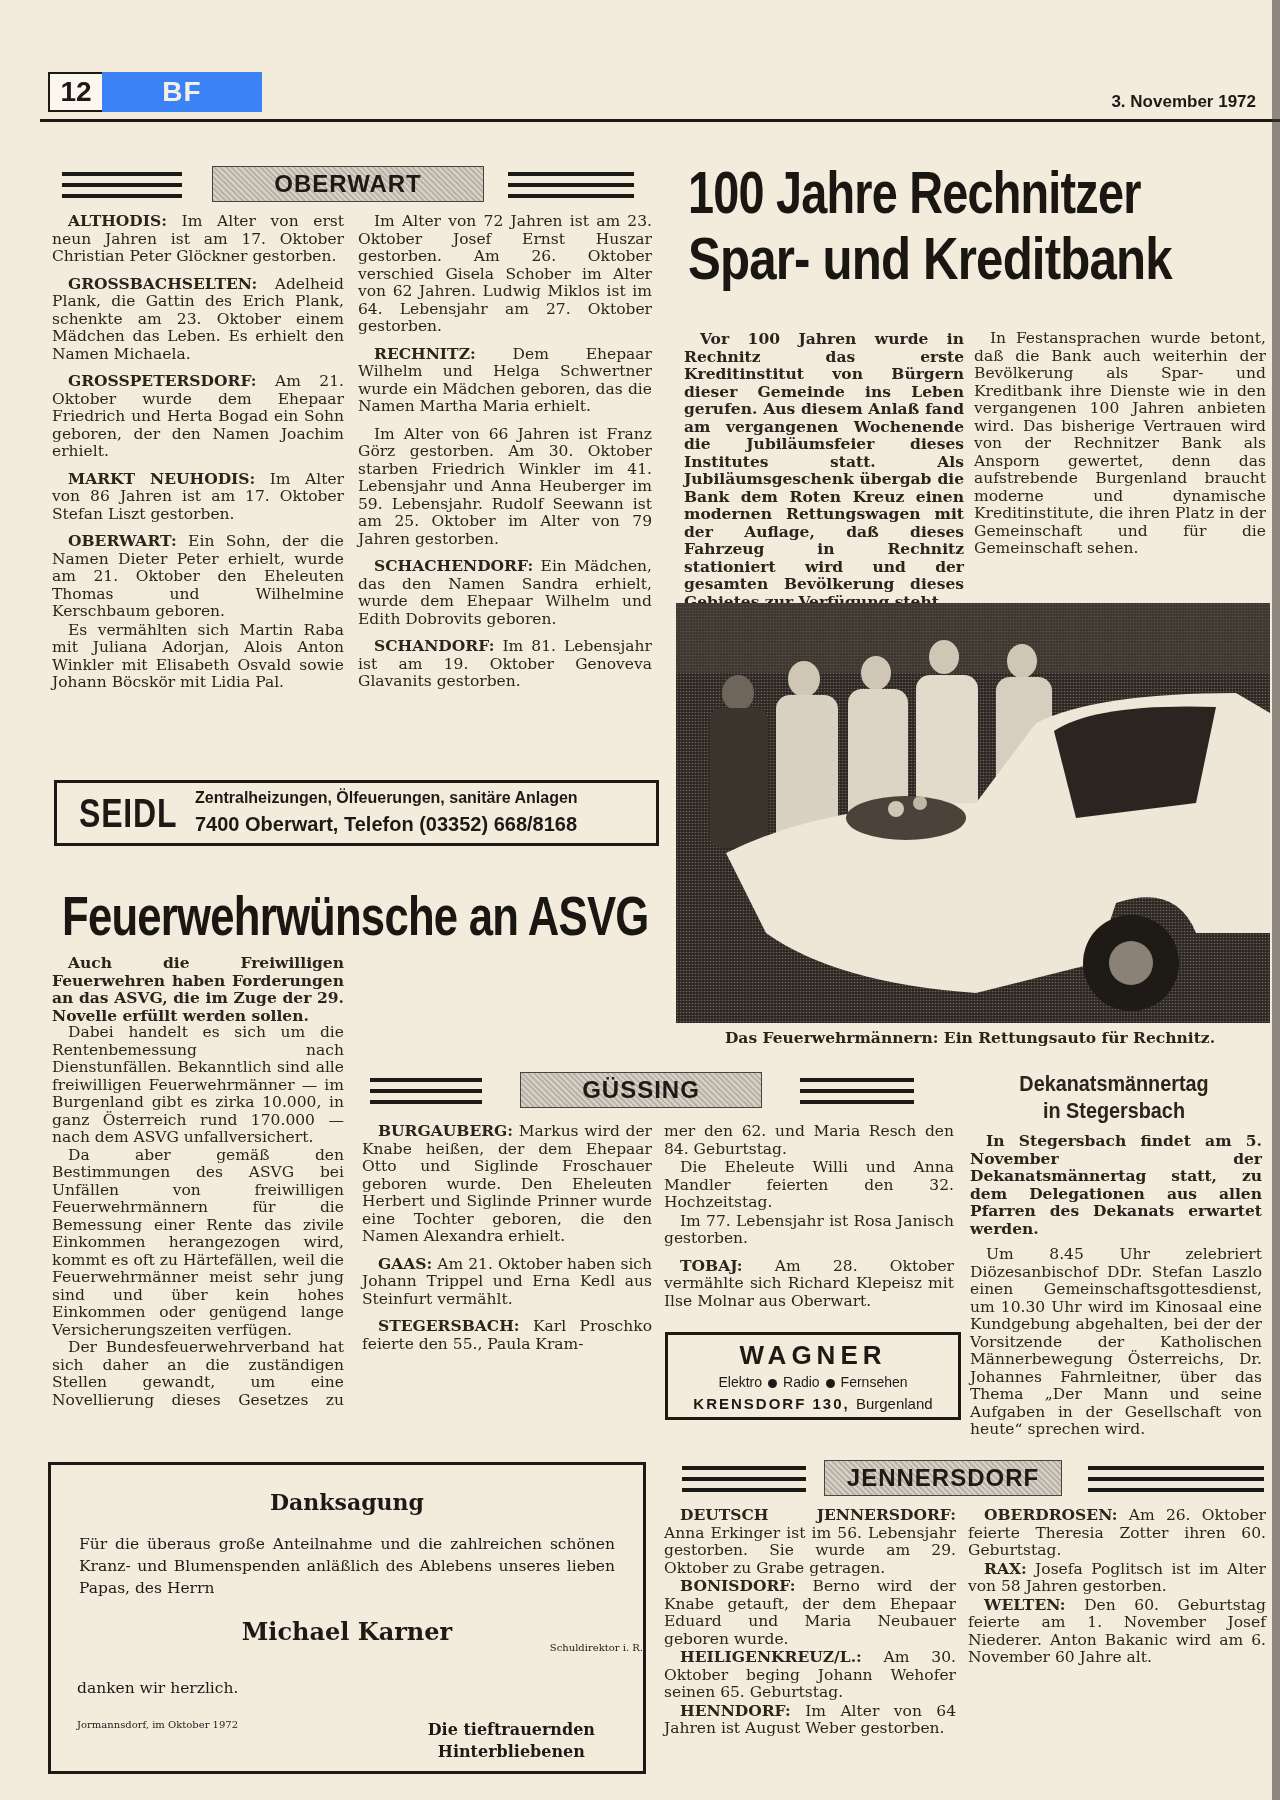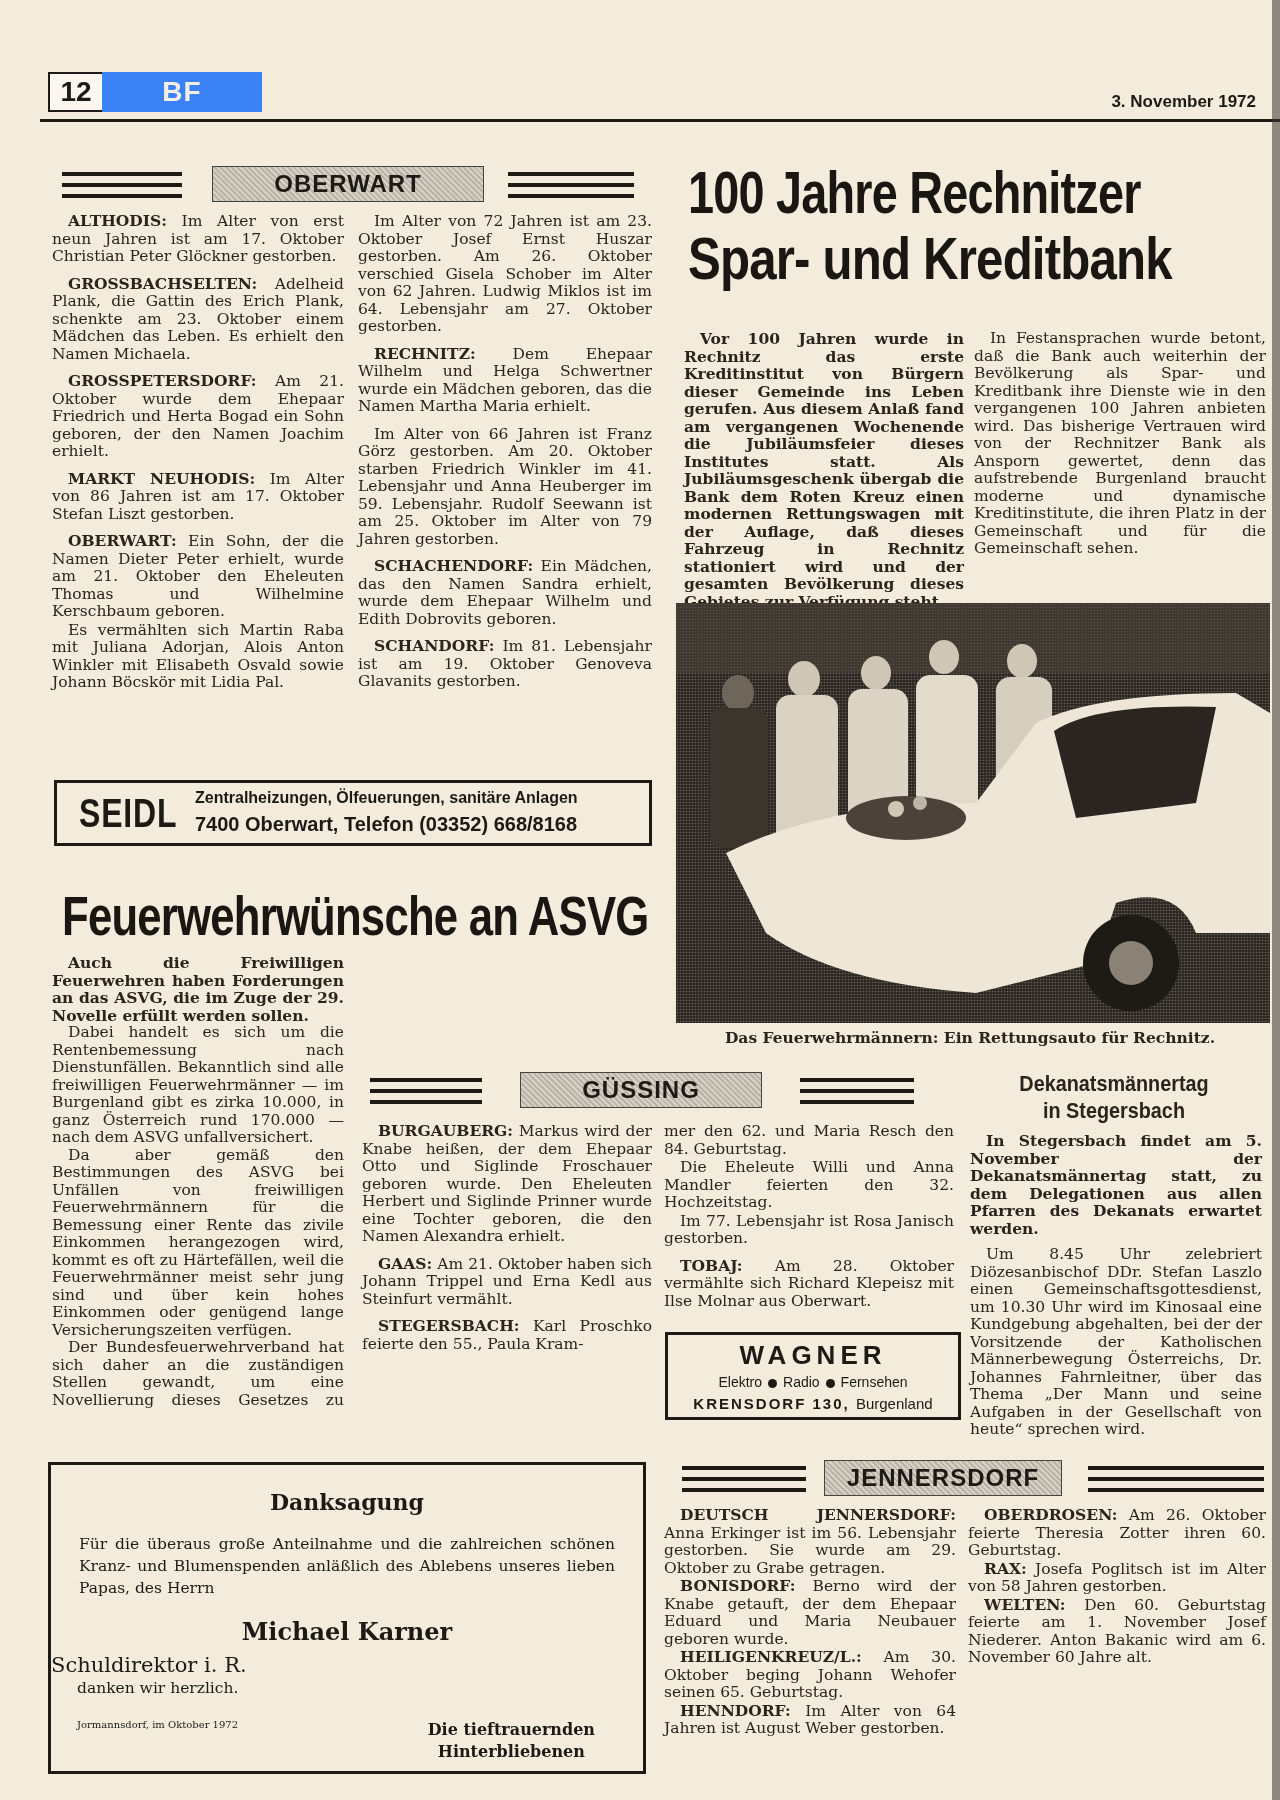--- a/index.html
+++ b/index.html
@@ -42,21 +42,21 @@
   .headline {
     font-family:"Liberation Sans", sans-serif; font-weight:bold; color:#1a1612;
     transform-origin:left top; letter-spacing:-1px;
   }
   .h1a { left:688px; top:160px; font-size:60px; line-height:66px; transform:scaleX(0.78); white-space:nowrap; }
   .h1b { left:688px; top:226px; font-size:60px; line-height:66px; transform:scaleX(0.82); white-space:nowrap; }
   .h2 { left:62px; top:886px; font-size:56px; line-height:60px; transform:scaleX(0.78); white-space:nowrap; }
 
   .ad-seidl {
     left:54px; top:780px; width:592px; height:60px; border:3px solid #1d1a16;
-    font-family:"Liberation Sans", sans-serif; color:#1d1a16;
+    font-family:"Liberation Sans", sans-serif; color:#1d1a16;padding-left:7px;
   }
   .ad-seidl .brand { position:absolute; left:22px; top:6px; font:bold 40px/48px "Liberation Sans", sans-serif; transform:scaleX(0.8); transform-origin:left; letter-spacing:1px; }
   .ad-seidl .l1 { position:absolute; left:138px; top:6px; font:bold 16px "Liberation Sans", sans-serif; }
   .ad-seidl .l2 { position:absolute; left:138px; top:30px; font:bold 20px "Liberation Sans", sans-serif; }
 
   .photo {
     left:676px; top:603px; width:594px; height:420px; overflow:hidden; background:#3a332c;
   }
   .caption { left:680px; top:1028px; width:580px; text-align:center; font-weight:bold; font-size:15.5px; }
 
@@ -72,21 +72,21 @@
   .ad-wagner .line3 span.norm { font-weight:normal; letter-spacing:0; }
   .dot { display:inline-block; width:9px; height:9px; border-radius:50%; background:#1d1a16; margin:0 6px; vertical-align:middle; }
 
   .ad-dank {
     left:48px; top:1462px; width:592px; height:306px; border:3px solid #1d1a16;
     font-family:"DejaVu Serif", serif; color:#1d1a16;
   }
   .ad-dank .title { position:absolute; left:0; width:100%; top:24px; text-align:center; font-size:22px; font-weight:bold; }
   .ad-dank .body { position:absolute; left:28px; right:28px; top:68px; font-size:15.5px; line-height:22px; text-align:justify; }
   .ad-dank .name { position:absolute; left:0; width:100%; top:152px; text-align:center; font-size:24px; font-weight:bold; }
-  .ad-dank .role { position:absolute; left:0; width:100%; top:188px; text-align:left; font-size:21px; }
+  .ad-dank .role { position:absolute; left:0; width:100%; top:177px; text-align:right; font-size:10px; }
   .ad-dank .thanks { position:absolute; left:26px; top:214px; font-size:15.5px; }
   .ad-dank .place { position:absolute; left:26px; top:254px; font-size:10px; }
   .ad-dank .sign { position:absolute; right:48px; top:254px; text-align:center; font-size:16px; font-weight:bold; line-height:22px; }
 </style>
 </head>
 <body>
 
 <div class="abs pageno">12</div>
 <div class="abs pubtag">BF</div>
 <div class="abs date">3. November 1972</div>
@@ -112,21 +112,21 @@
   <p><b>GROSSBACHSELTEN:</b><span> Adelheid Plank, die Gattin des Erich Plank, schenkte am 23. Oktober einem Mädchen das Leben. Es erhielt den Namen Michaela.</span></p>
   <p><b>GROSSPETERSDORF:</b><span> Am 21. Oktober wurde dem Ehepaar Friedrich und Herta Bogad ein Sohn geboren, der den Namen Joachim erhielt.</span></p>
   <p><b>MARKT NEUHODIS:</b><span> Im Alter von 86 Jahren ist am 17. Oktober Stefan Liszt gestorben.</span></p>
   <p class="tight"><b>OBERWART:</b><span> Ein Sohn, der die Namen Dieter Peter erhielt, wurde am 21. Oktober den Eheleuten Thomas und Wilhelmine Kerschbaum geboren.</span></p>
   <p><b></b><span>Es vermählten sich Martin Raba mit Juliana Adorjan, Alois Anton Winkler mit Elisabeth Osvald sowie Johann Böcskör mit Lidia Pal.</span></p>
 </div>
 
 <div class="col" style="left:358px;top:212px;width:294px;">
   <p><b></b><span>Im Alter von 72 Jahren ist am 23. Oktober Josef Ernst Huszar gestorben. Am 26. Oktober verschied Gisela Schober im Alter von 62 Jahren. Ludwig Miklos ist im 64. Lebensjahr am 27. Oktober gestorben.</span></p>
   <p><b>RECHNITZ:</b><span> Dem Ehepaar Wilhelm und Helga Schwertner wurde ein Mädchen geboren, das die Namen Martha Maria erhielt.</span></p>
-  <p><b></b><span>Im Alter von 66 Jahren ist Franz Görz gestorben. Am 20. Oktober starben Friedrich Winkler im 41. Lebensjahr und Anna Heuberger im 59. Lebensjahr. Rudolf Seewann ist am 25. Oktober im Alter von 79 Jahren gestorben.</span></p>
+  <p><b></b><span>Im Alter von 66 Jahren ist Franz Görz gestorben. Am 30. Oktober starben Friedrich Winkler im 41. Lebensjahr und Anna Heuberger im 59. Lebensjahr. Rudolf Seewann ist am 25. Oktober im Alter von 79 Jahren gestorben.</span></p>
   <p><b>SCHACHENDORF:</b><span> Ein Mädchen, das den Namen Sandra erhielt, wurde dem Ehepaar Wilhelm und Edith Dobrovits geboren.</span></p>
   <p><b>SCHANDORF:</b><span> Im 81. Lebensjahr ist am 19. Oktober Genoveva Glavanits gestorben.</span></p>
 </div>
 
 <div class="abs headline h1a">100 Jahre Rechnitzer</div>
 <div class="abs headline h1b">Spar- und Kreditbank</div>
 
 <div class="col" style="left:684px;top:330px;width:280px;">
   <p class="lead">Vor 100 Jahren wurde in Rechnitz das erste Kreditinstitut von Bürgern dieser Gemeinde ins Leben gerufen. Aus diesem Anlaß fand am vergangenen Wochenende die Jubiläumsfeier dieses Institutes statt. Als Jubiläumsgeschenk übergab die Bank dem Roten Kreuz einen modernen Rettungswagen mit der Auflage, daß dieses Fahrzeug in Rechnitz stationiert wird und der gesamten Bevölkerung dieses Gebietes zur Verfügung steht.</p>
 </div>

